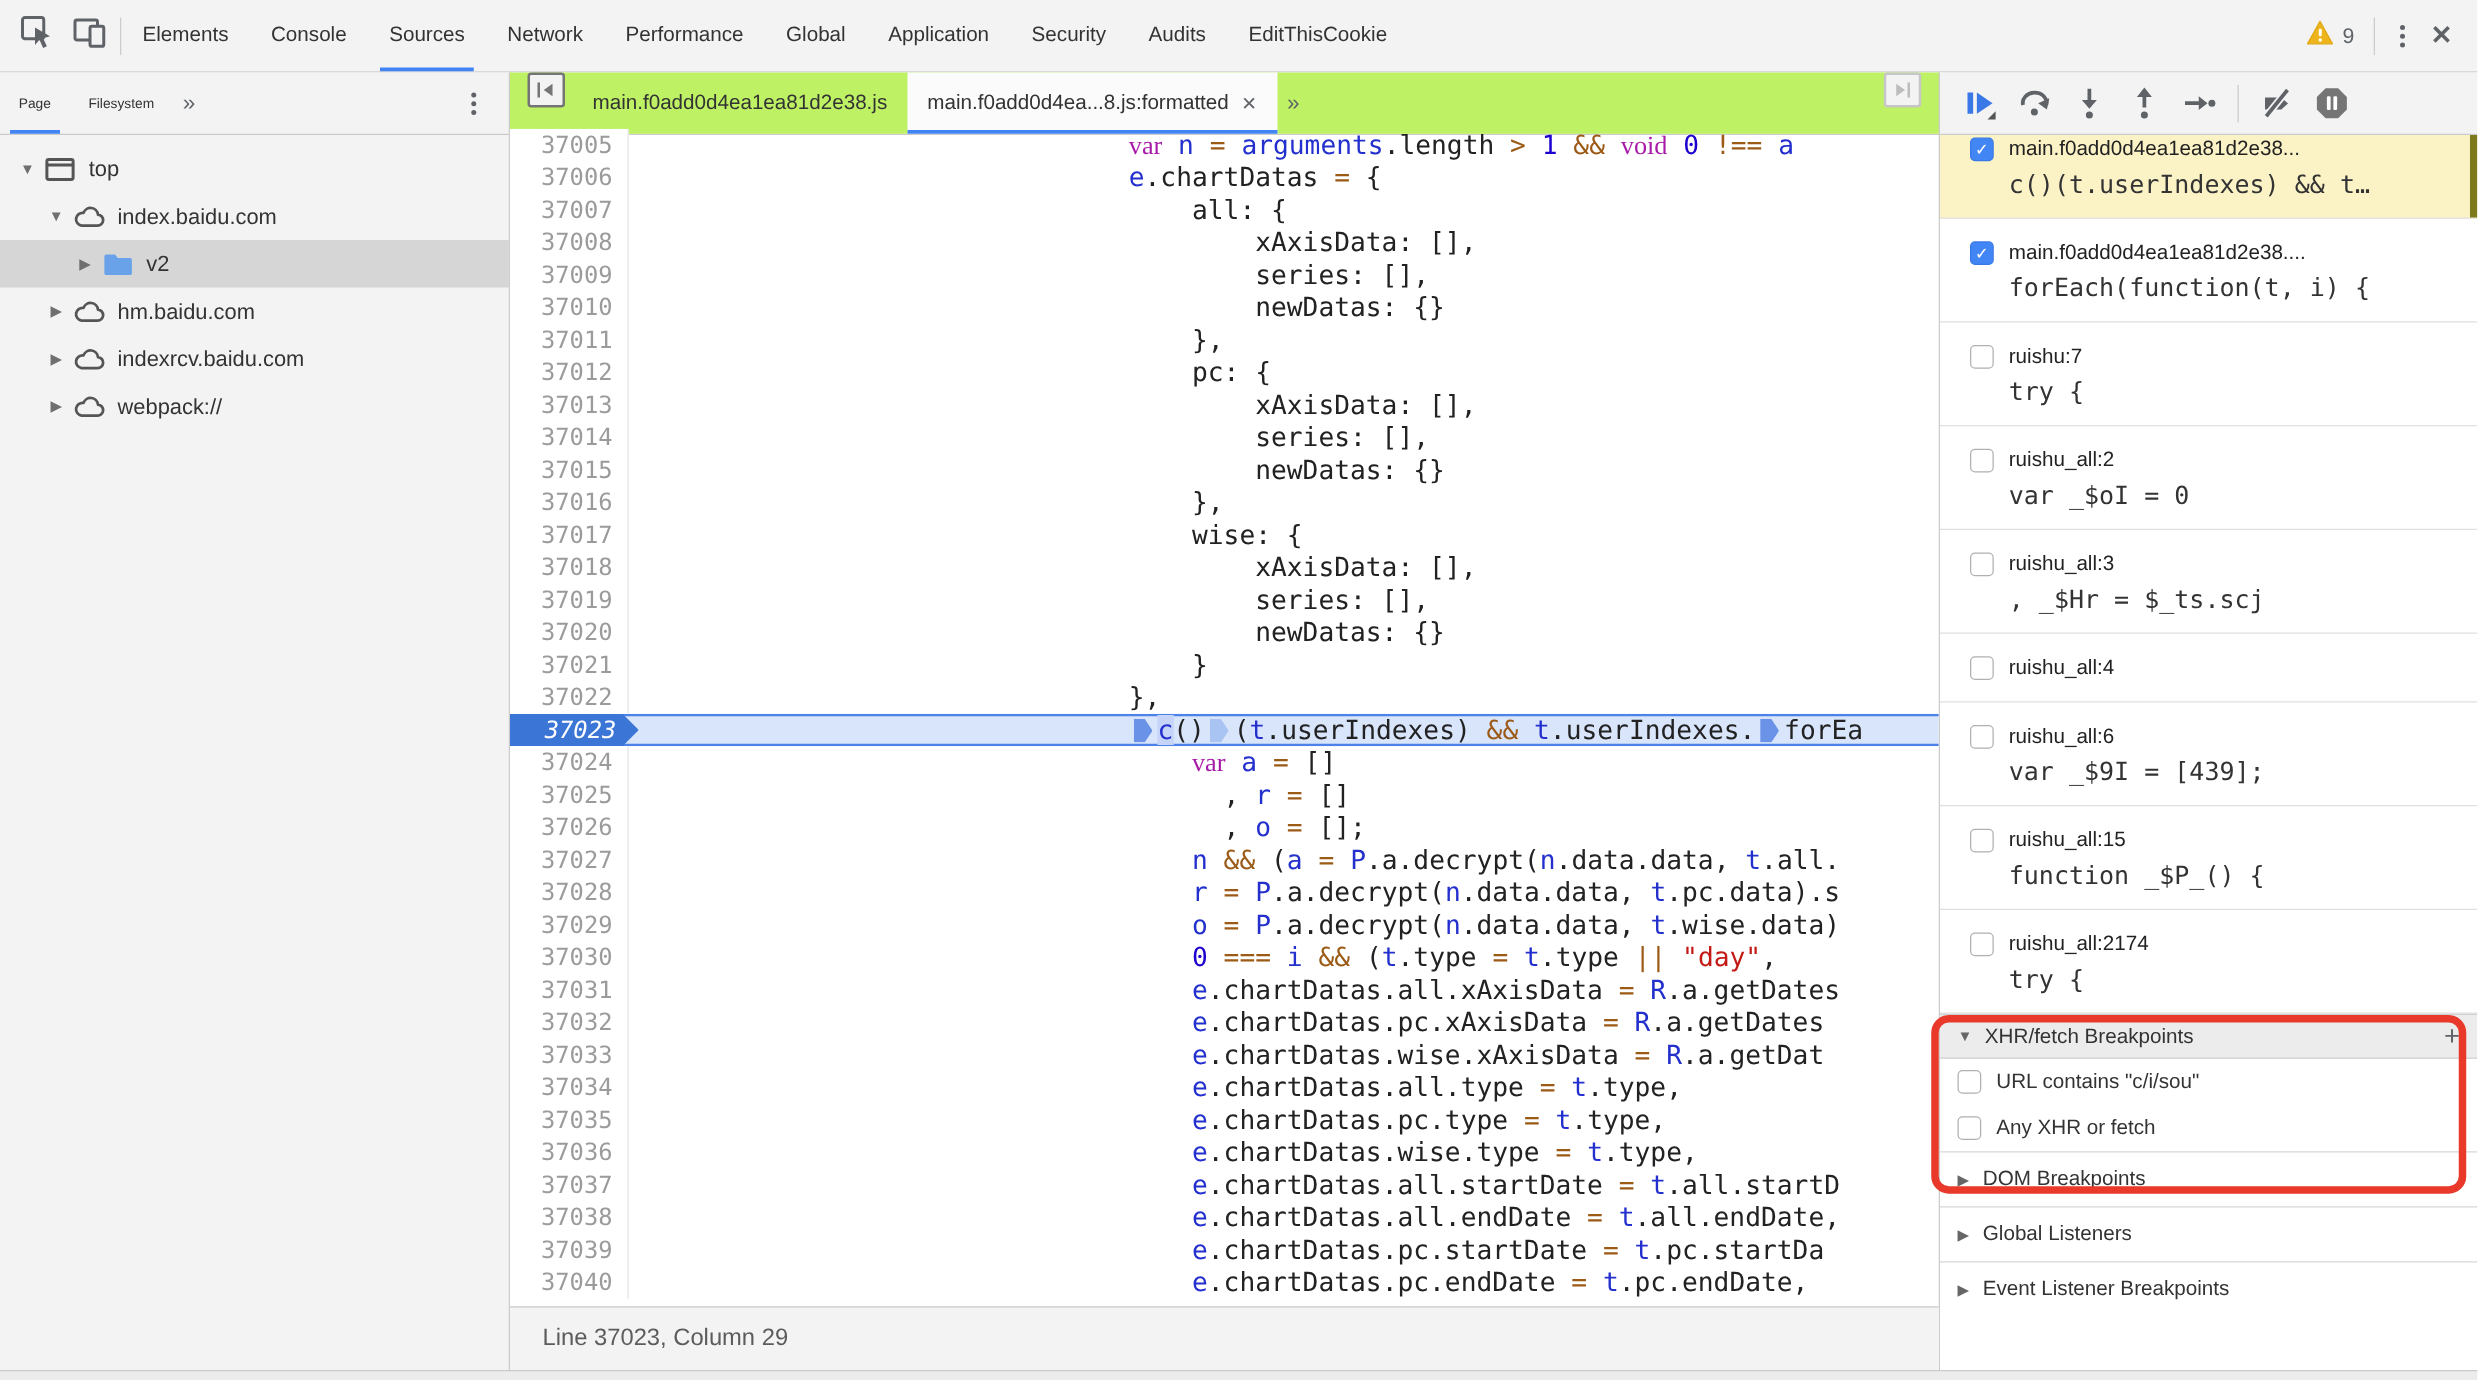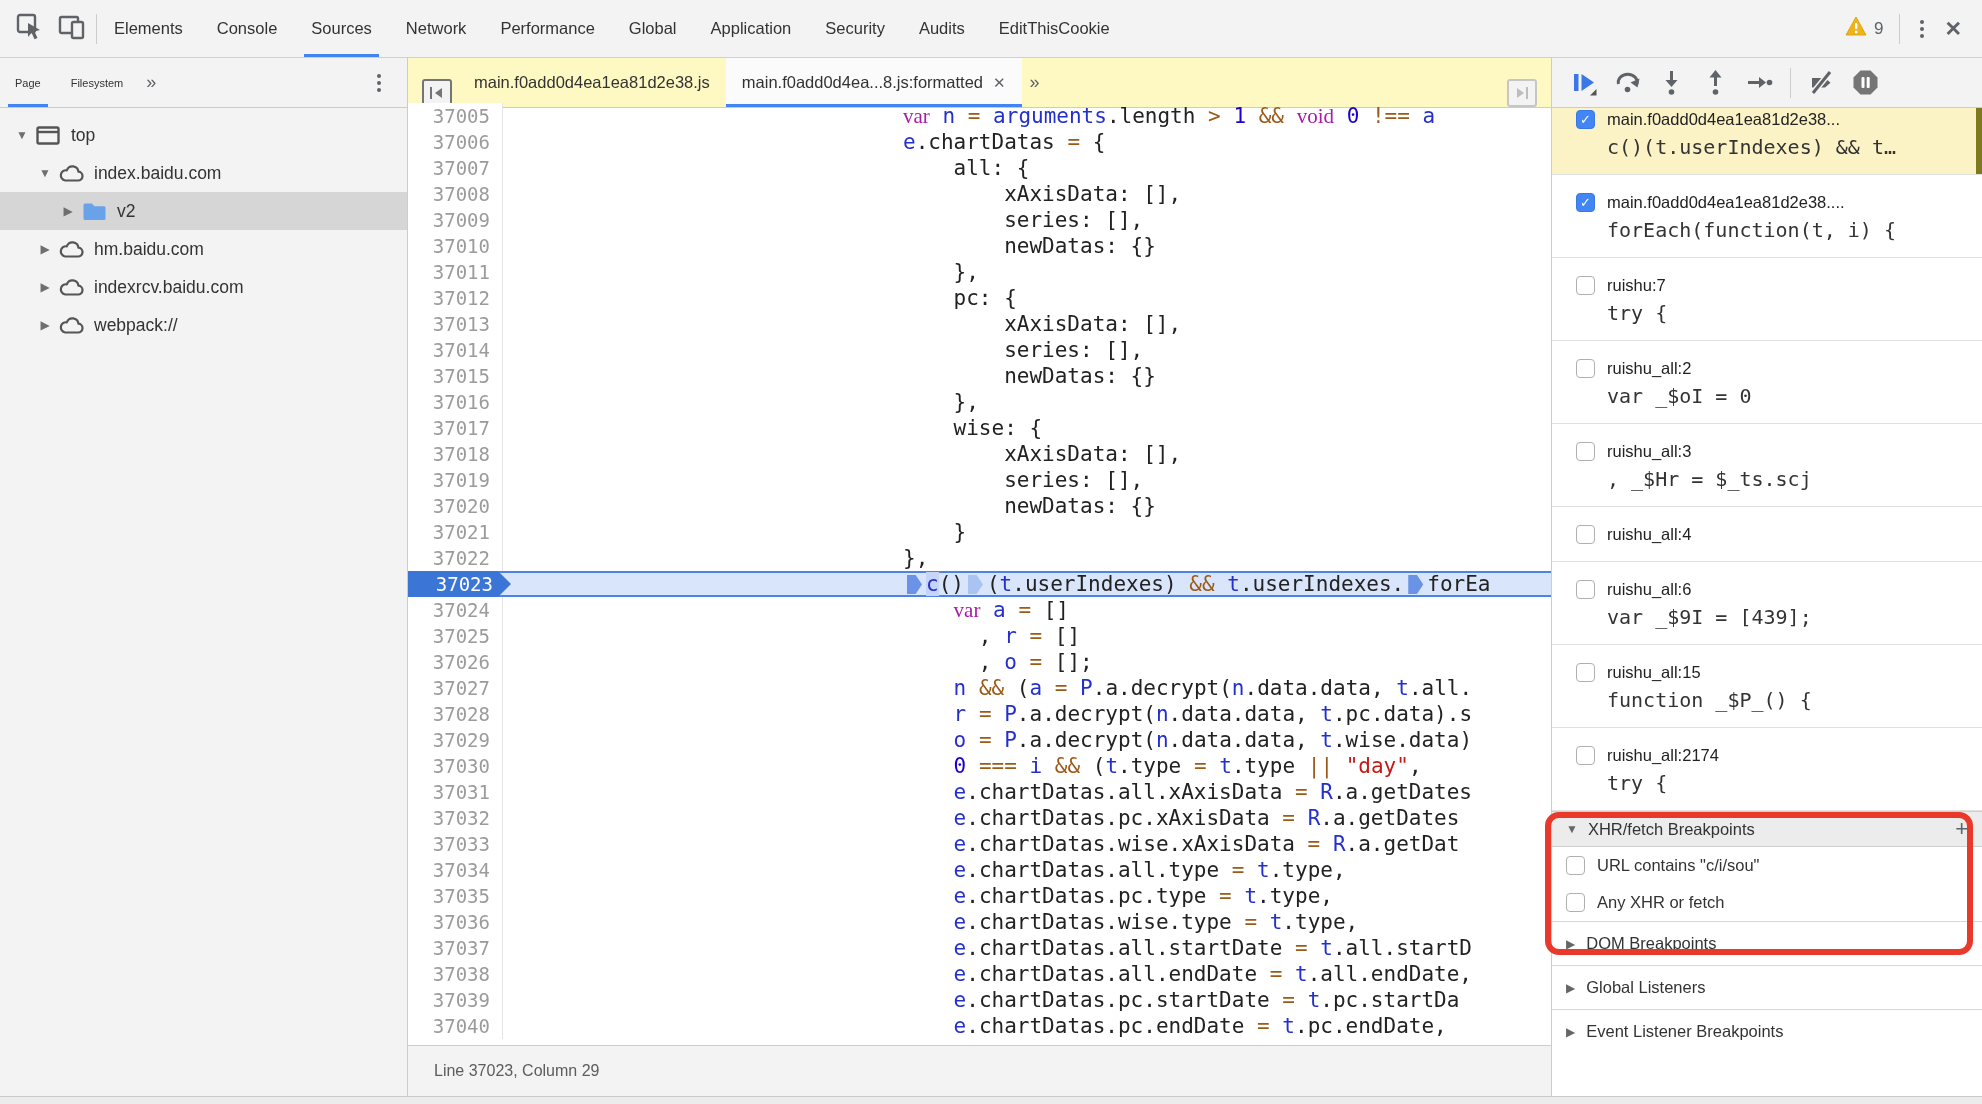--- a/index.html
+++ b/index.html
@@ -15,21 +15,21 @@
   .tab.sel::after { content:""; position:absolute; left:10px; right:10px; bottom:0; height:3px; background:#4284f3; }
   .r1-right { margin-left:auto; display:flex; align-items:center; gap:16px; padding-right:20px; }
   .warn { display:flex; align-items:center; gap:7px; font-size:17px; color:#5f6368; }
   .kebab { display:flex; flex-direction:column; gap:3px; padding:4px; }
   .kebab i { width:4px; height:4px; border-radius:50%; background:#5f6368; }
   .xclose { font-size:21px; color:#5f6368; font-weight:bold; }
 
   
   .row2 { height:50px; display:flex; background:#f3f3f3; border-bottom:1px solid #ccc; }
   .r2-left { width:408px; border-right:1px solid #ccc; display:flex; align-items:stretch; }
-  .r2-mid { width:1144px; border-right:1px solid #ccc; display:flex; align-items:flex-end; background:#fef9c3; }
+  .r2-mid { width:1144px; border-right:1px solid #ccc; display:flex; align-items:flex-start; background:#bef264; }
   .r2-right { flex:1; display:flex; align-items:center; padding-left:18px; gap:17px; }
   .stab { position:relative; display:flex; align-items:center; padding:0 15px; font-size:11px; }
   .stab.sel::after { content:""; position:absolute; left:8px; right:8px; bottom:0; height:3px; background:#4284f3; }
   .chev { color:#5f6368; font-size:18px; padding:0 8px; align-self:center; }
   .kebab.right { margin-left:auto; align-self:center; margin-right:22px; }
   .ftab { position:relative; display:flex; align-items:center; gap:10px; padding:0 16px; height:100%; font-size:16.5px; color:#333; }
   .ftab.sel { background:#fbfbfb; }
   .ftab.sel::after { content:""; position:absolute; left:0; right:0; bottom:0; height:3px; background:#4284f3; }
   .ftab .x { color:#5f6368; font-size:15px; }
   .boxicon { width:30px; height:28px; border:2px solid #757575; border-radius:3px; display:flex; align-items:center; justify-content:center; margin:0 6px 0 14px; color:#757575; font-size:13px; background:#f3f3f3; }
@@ -48,32 +48,32 @@
 
   
   .editor { width:1144px; border-right:1px solid #ccc; display:flex; flex-direction:column; background:#fff; }
   .code-scroll { flex:1; overflow:hidden; margin-top:-5px; }
   .code-line { display:flex; height:26px; line-height:26px; white-space:pre;
                font-family:"DejaVu Sans Mono", monospace; font-size:21px; }
   .gutter { width:95px; flex:none; text-align:right; padding-right:12px; color:#9b9b9b;
             border-right:1px solid #e4e4e4; font-size:19px; position:relative; background:#fff; }
   .lcontent { flex:1; padding-left:400px; overflow:hidden; color:#222; }
   .code-line.cur { background:#d9e5fb; box-shadow: inset 0 2px 0 #4d82e8, inset 0 -2px 0 #4d82e8; }
-  .code-line.cur .gutter { background:transparent; border-right-color:transparent; }
+  .code-line.cur .gutter { background:transparent; border-right-color:transparent;font-style:italic; }
   .cur-tag { position:absolute; left:0; top:0; bottom:0; width:103px; background:#3b76d6; color:#fff;
              clip-path:polygon(0 0, 90px 0, 103px 50%, 90px 100%, 0 100%);
              text-align:right; padding-right:18px; z-index:1; }
   .tk { color:#a81ba8;font-family:Liberation Serif, serif; } .tv { color:#2430cd; } .to { color:#9c5a17; }
   .tn { color:#1c00cf; } .ts { color:#c41a16; } .tp { color:#222; }
   .hlc { background:#c5d4f8; }
   .chip { display:inline-block; width:15px; height:19px; vertical-align:-3px; margin:0 4px;
           background:#6a93e8; clip-path:polygon(0 0,58% 0,100% 50%,58% 100%,0 100%); }
   .chip.lt { background:#a9c4f2; }
   .statusbar { height:51px; background:#f3f3f3; border-top:1px solid #ccc; display:flex; align-items:center;
-               padding-left:26px; color:#5c5c5c; font-size:16px; }
+               padding-left:26px; color:#5c5c5c; font-size:19px; }
 
   
   .rpanel { flex:1; background:#fff; overflow:hidden; display:flex; flex-direction:column; }
   .bp-list { margin-top:-16px; }
   .bpe { position:relative; padding:13px 10px 13px 24px; border-bottom:1px solid #e0e0e0; }
   .bpe.hl { background:#fbf3c6; }
   .bpe.hl::after { content:""; position:absolute; right:0; top:0; bottom:0; width:6px; background:#7d7a1e; }
   .bpline1 { display:flex; align-items:center; gap:12px; height:28px; font-size:16.5px; color:#222; white-space:nowrap; overflow:hidden; }
   .bpcode { height:28px; line-height:28px; padding-left:31px; font-family:"DejaVu Sans Mono", monospace;
             font-size:20px; color:#333; white-space:pre; overflow:hidden; }

